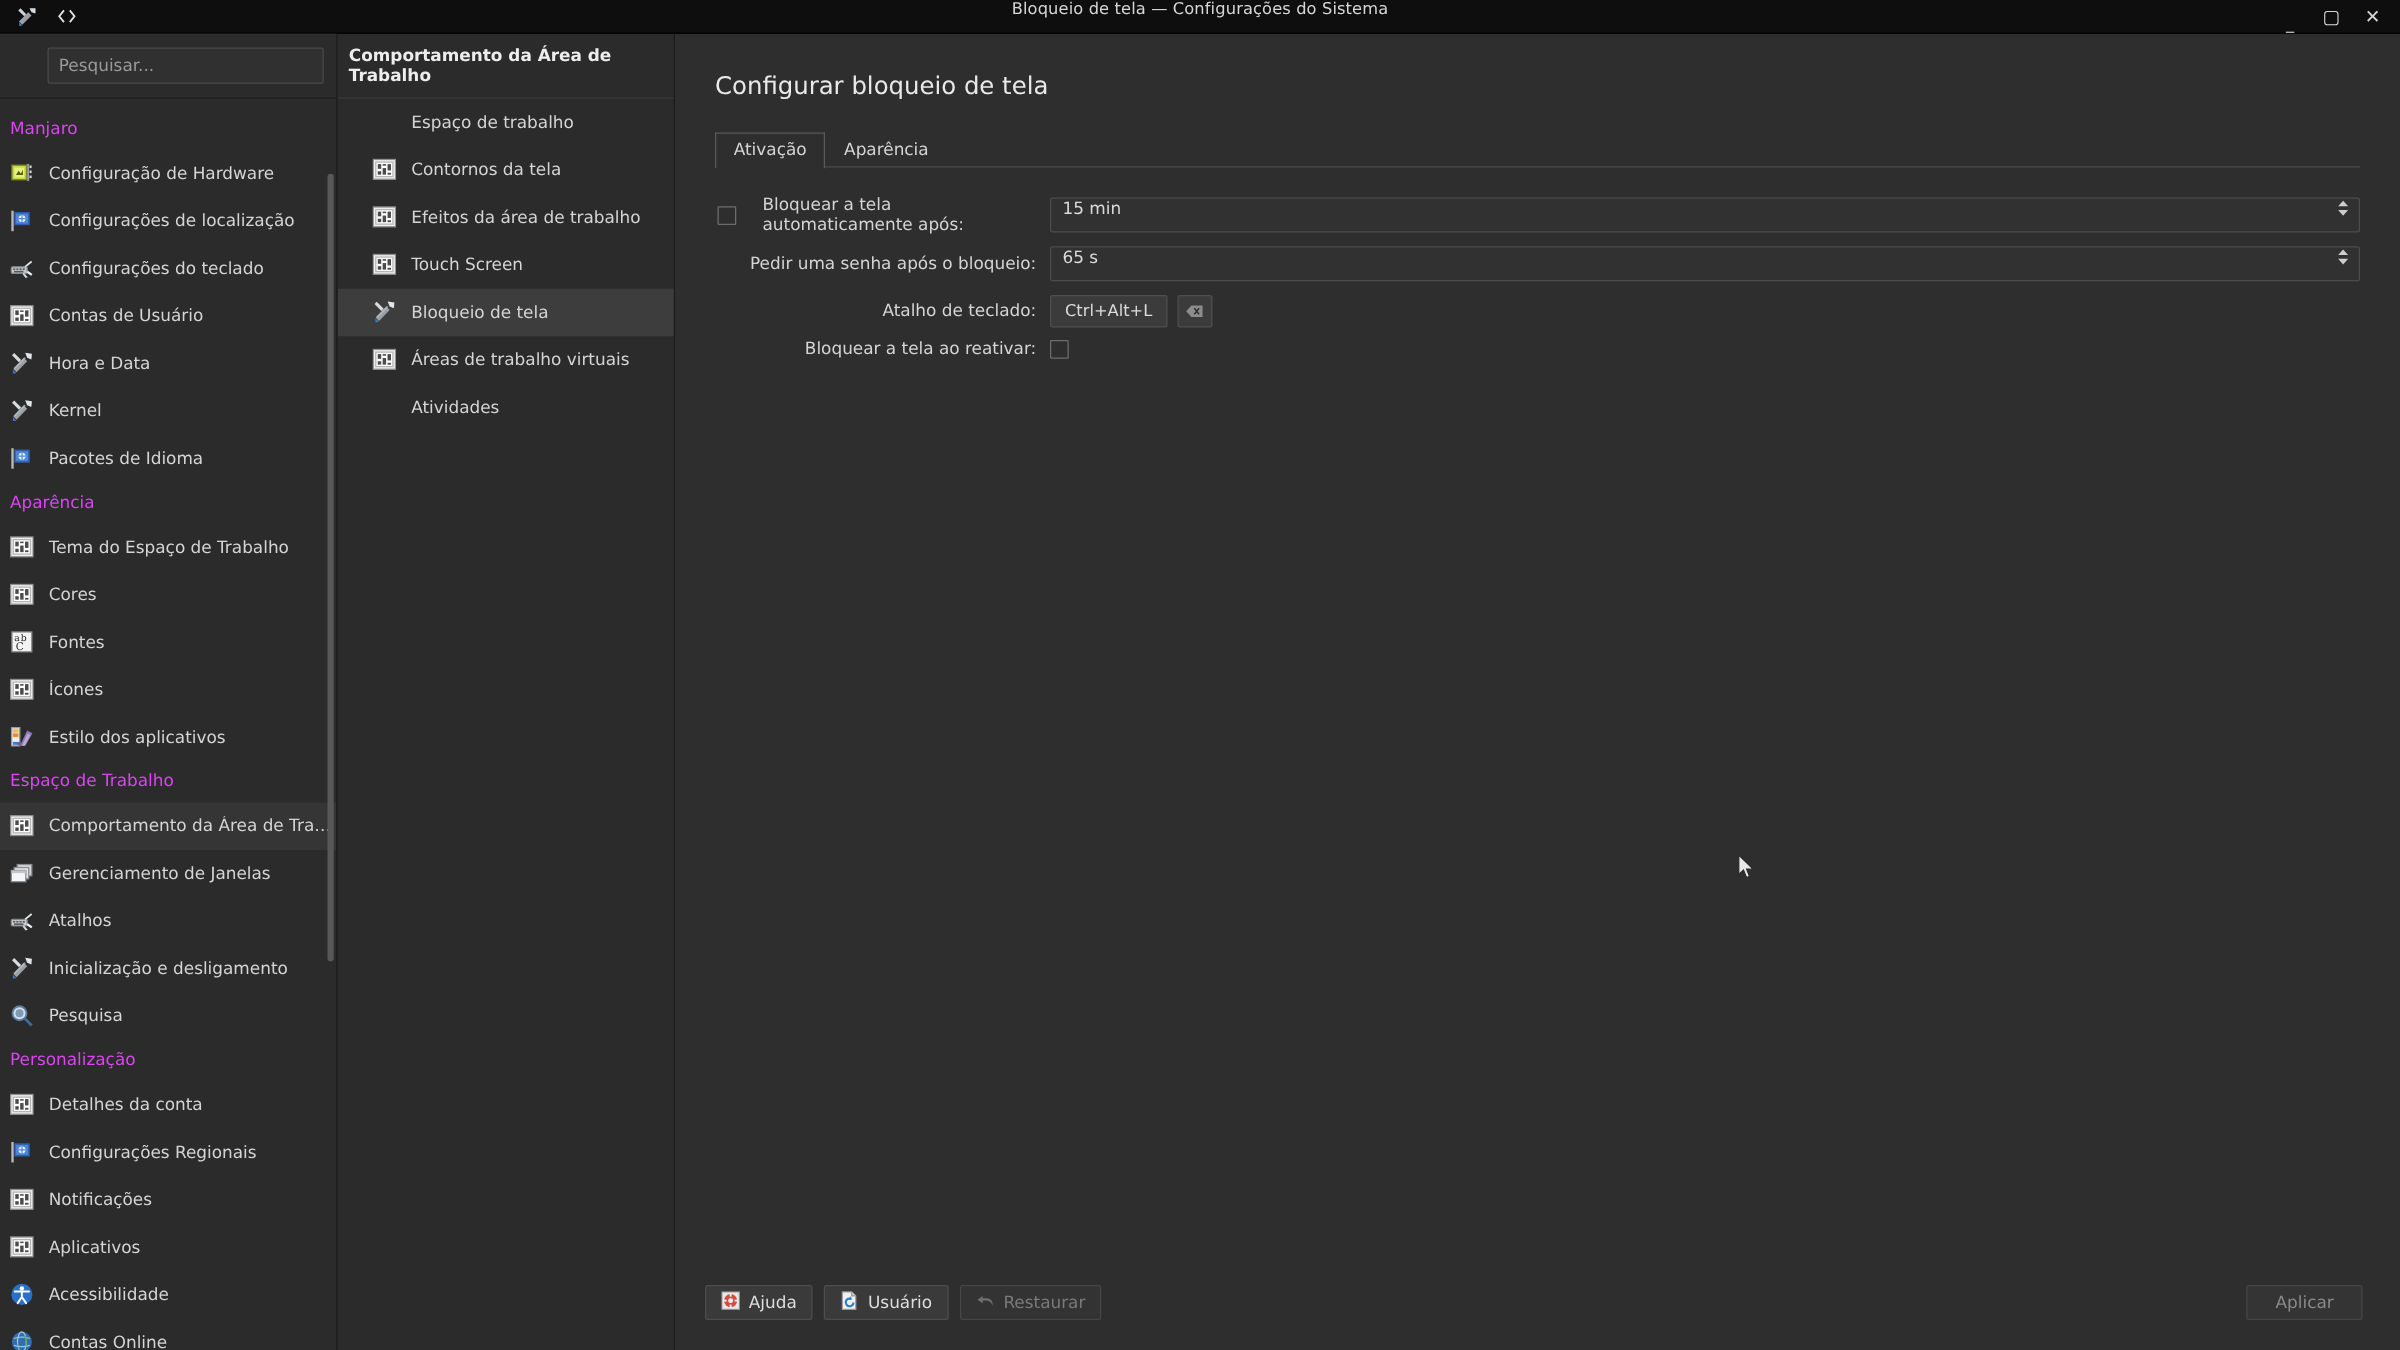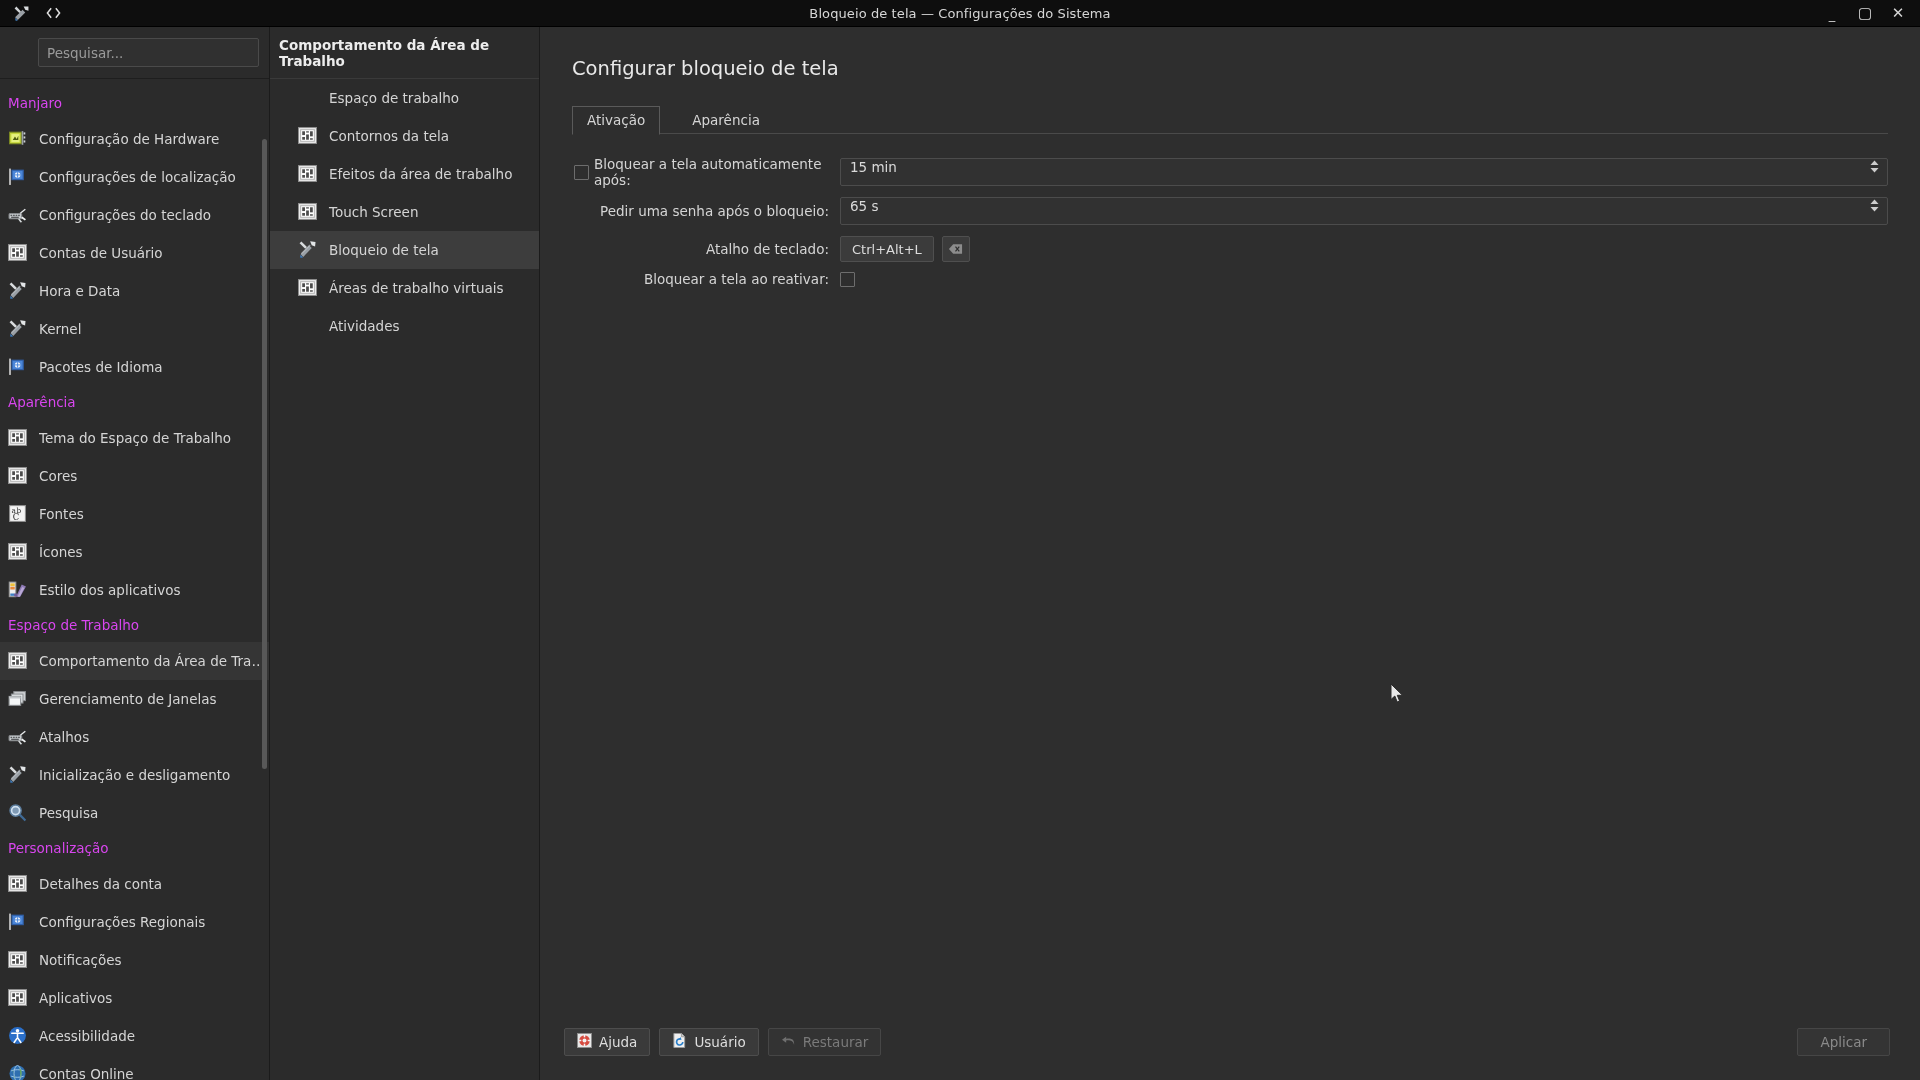--- a/index.html
+++ b/index.html
@@ -9,21 +9,21 @@
     font-family: "DejaVu Sans", "Liberation Sans", sans-serif;
     overflow: hidden;
     color: #d8d8d8;
   }
   body { display: flex; flex-direction: column; }
 
   
   .titlebar {
     height: 18px; min-height: 27px;
     background: #0e0e0e;
-    display: flex; align-items: center;
+    display: flex; 
     position: relative;
     border-bottom: 1px solid #000;
   }
   .tb-icons { display: flex; align-items: center; gap: 14px; padding-left: 12px; }
   .tb-ico { width: 18px; height: 18px; display: flex; align-items: center; justify-content: center; }
   .tb-title {
     position: absolute; left: 0; right: 0; text-align: center;
     font-size: 13px; color: #d6d6d6; pointer-events: none;
     letter-spacing: .1px;
   }
@@ -120,21 +120,21 @@
 
   
   .content {
     flex: 1; display: flex; flex-direction: column;
     background: #2e2e2e;
     min-width: 0;
   }
   .content-body { flex: 1; padding: 30px 32px 0 32px; min-height: 0; position: relative; }
   .page-title { font-size: 19.5px; color: #e9e9e9; font-weight: normal; margin-bottom: 26px; }
 
-  .tabs { display: flex; height: 28px; position: relative; gap: 17px; }
+  .tabs { display: flex; height: 28px; position: relative; }
   .tabs::after {
     content: ""; position: absolute; left: 0; right: 0; bottom: 0;
     height: 1px; background: #4a4a4a;
   }
   .tab {
     font-size: 13.5px; color: #d5d5d5;
     padding: 5px 14px 6px 14px;
     border: 1px solid transparent;
     border-bottom: none;
     position: relative; z-index: 2;
@@ -147,21 +147,21 @@
     margin-bottom: -1px;
   }
 
   .form { margin-top: 22px; }
   .row { display: flex; align-items: center; margin-bottom: 9px; }
   .row-label {
     width: 268px; min-width: 268px;
     text-align: right; padding-right: 11px;
     font-size: 13.5px; color: #d5d5d5;
   }
-  .row-label.with-check { display: flex; align-items: center; justify-content: flex-start; text-align: left; padding-left: 2px; gap: 5px; }
+  .row-label.with-check { display: flex; align-items: center; justify-content: flex-start; text-align: left; padding-left: 2px; gap: 21px; }
 
   .chk {
     width: 15px; height: 15px; min-width: 15px;
     border: 1px solid #6d6d6d;
     background: #2e2e2e;
     border-radius: 1px;
     display: inline-block;
   }
 
   .combo {

